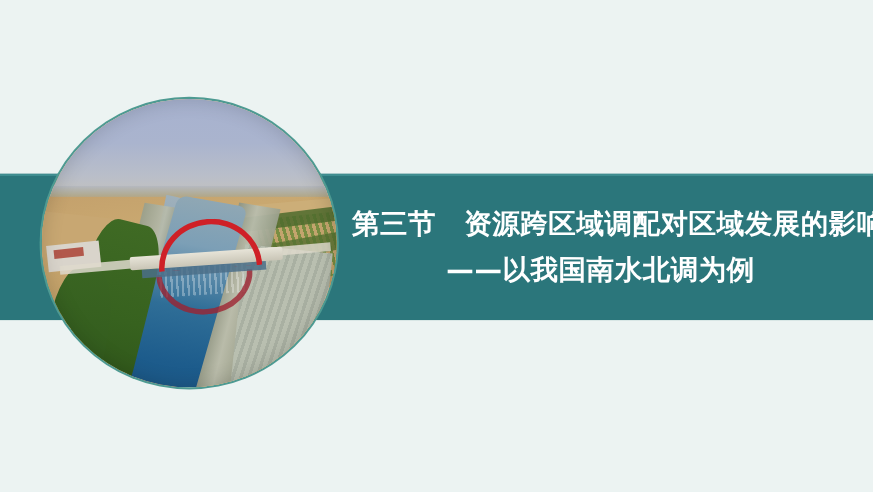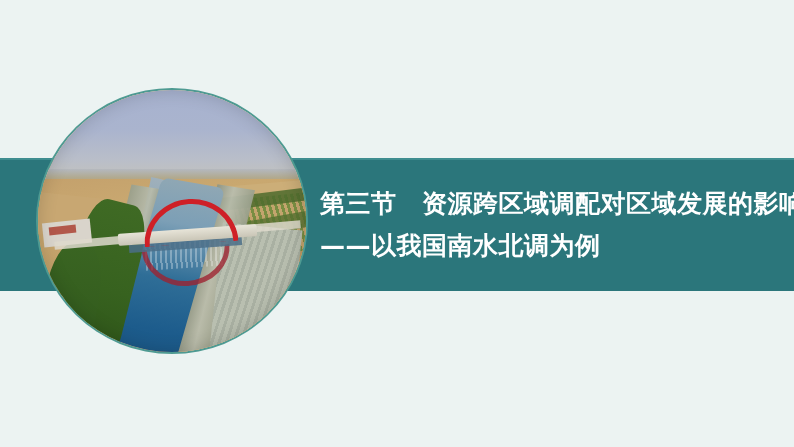--- a/index.html
+++ b/index.html
@@ -60,21 +60,21 @@
     letter-spacing: 0.5px;
     text-align: left;
     white-space: nowrap;
   }
   .title-sub {
     color: #ffffff;
     font-size: 25px;
     font-weight: bold;
     line-height: 34px;
     letter-spacing: 0.5px;
-    text-align: left;
+    text-align: center;
     margin-top: 8px;
     white-space: nowrap;
   }
 
   
   .photo-frame {
     position: absolute;
     left: 38px;
     top: 90px;
     width: 268px;

